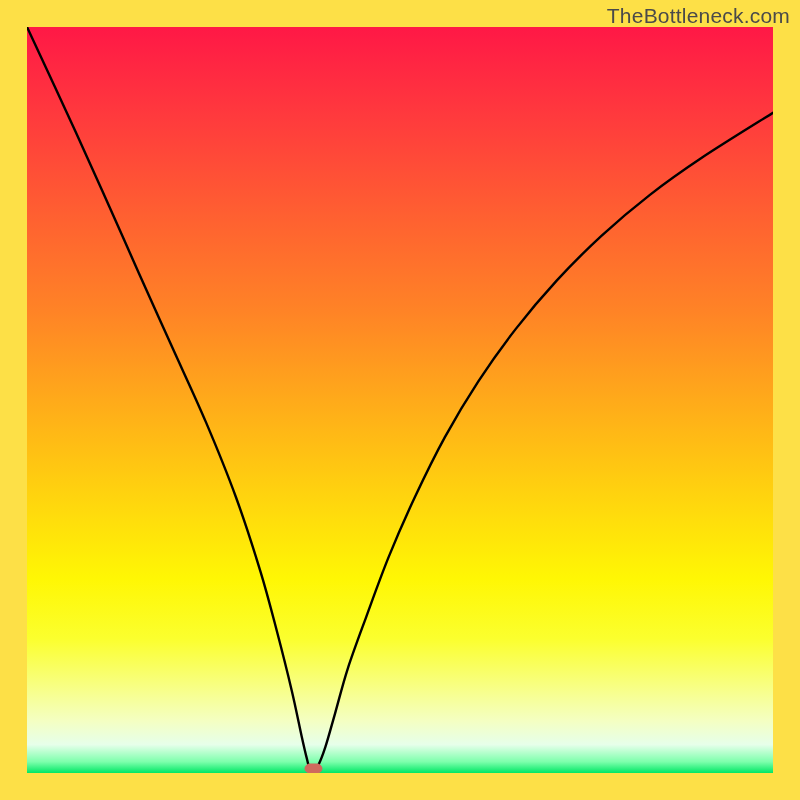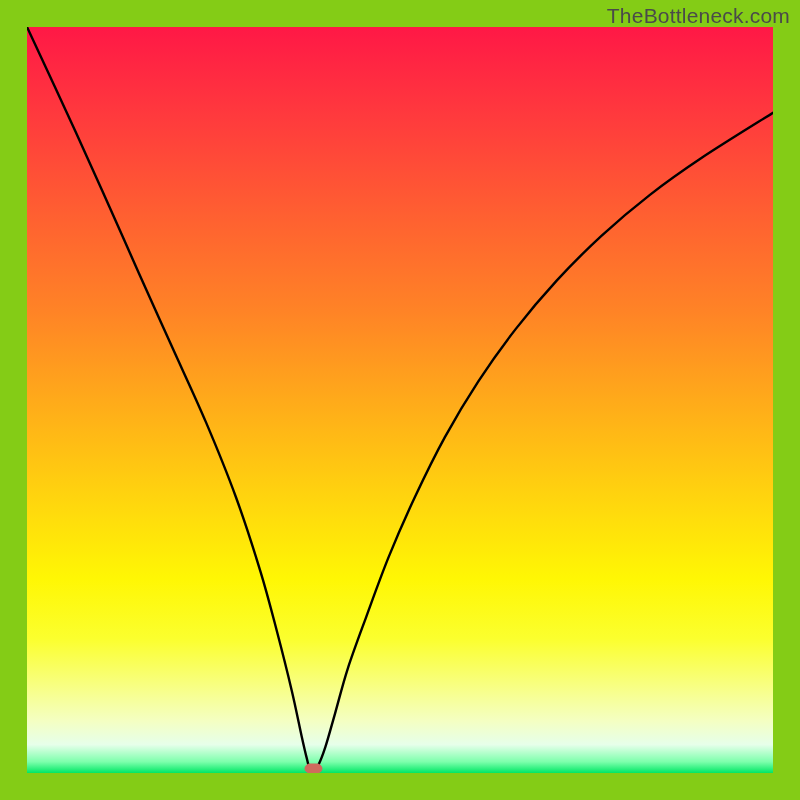--- a/index.html
+++ b/index.html
@@ -10,21 +10,21 @@
     background: #000;
     overflow: hidden;
     font-family: Arial, Helvetica, sans-serif;
   }
   .frame {
     position: absolute;
     left: 0;
     top: 0;
     width: 800px;
     height: 800px;
-    background: #84cc16;
+    background: #fde047;
   }
   .plot {
     position: absolute;
     
     left: 27px;
     top: 27px;
     width: 746px;
     height: 746px;
     overflow: hidden;
   }

